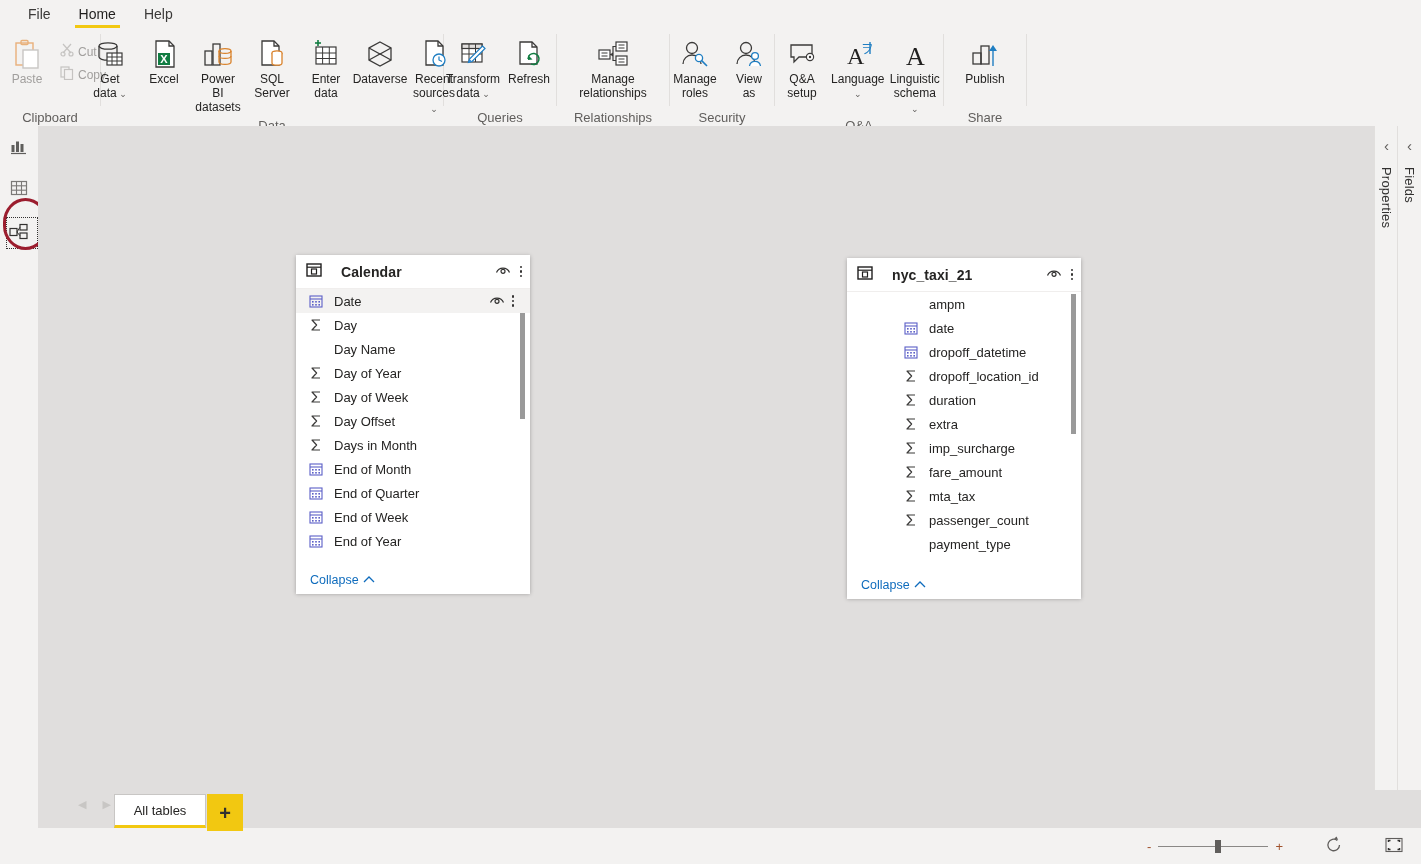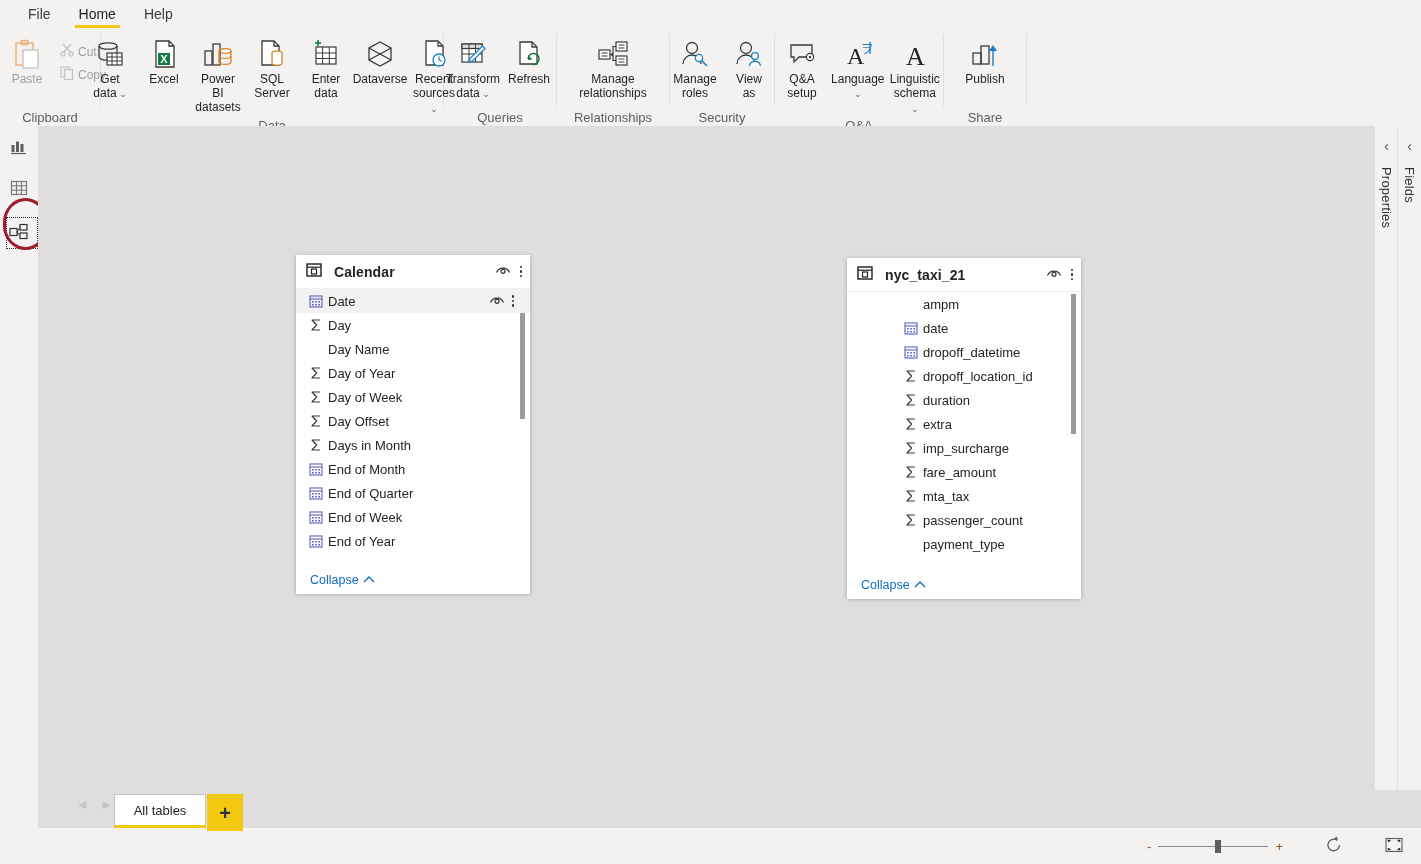--- a/index.html
+++ b/index.html
@@ -41,26 +41,26 @@
   .rail-btn{position:relative;width:38px;height:40px;display:flex;align-items:center;justify-content:center;cursor:default;}
   .rail-focus{position:absolute;left:6px;top:4px;width:32px;height:32px;border:1px dotted #323130;box-sizing:border-box;}
   .rail-annot{position:absolute;left:3px;top:198px;width:45px;height:52px;border:3px solid #9b1d2e;border-radius:24px/26px;box-sizing:border-box;pointer-events:none;}
 
   
   .canvas{position:absolute;left:38px;top:126px;right:46px;bottom:74px;background:#e0dedd;overflow:hidden;}
 
   
   .tcard{position:absolute;background:#ffffff;box-shadow:0 1px 4px rgba(0,0,0,.28);}
   .tcard-head{height:33px;display:flex;align-items:center;padding:0 8px 0 10px;border-bottom:1px solid #f0eeed;background:#fff;}
-  .tcard-head .tname{flex:1;font-size:14px;font-weight:bold;color:#252423;margin-left:12px;letter-spacing:.1px;}
+  .tcard-head .tname{flex:1;font-size:14px;font-weight:bold;color:#252423;margin-left:19px;letter-spacing:.1px;}
   .tcard-body{position:relative;overflow:hidden;background:#fff;}
   .frow{position:relative;height:24px;display:flex;align-items:center;padding-left:10px;cursor:default;}
   .frow.sel{background:#f3f2f1;}
   .frow .fico{width:20px;display:flex;align-items:center;justify-content:center;flex:0 0 20px;}
-  .frow .fname{font-size:13px;color:#252423;margin-left:2px;white-space:nowrap;}
+  .frow .fname{font-size:13px;color:#252423;margin-left:8px;white-space:nowrap;}
   .frow .ractions{position:absolute;right:16px;top:0;height:24px;display:flex;align-items:center;gap:7px;}
   .tcard-foot{height:28px;display:flex;align-items:center;padding-left:14px;background:#fff;}
   .collapse-link{font-size:12.5px;color:#0f6cbd;display:flex;gap:4px;cursor:default;}
   .vscroll{position:absolute;top:2px;width:5px;background:#9a9a9a;border-radius:0;}
   .kebab{display:flex;flex-direction:column;gap:2px;align-items:center;cursor:default;}
   .kebab i{width:2.5px;height:2.5px;background:#323130;border-radius:50%;display:block;}
 
   
   .rpane{position:absolute;top:126px;bottom:74px;background:#f3f2f1;border-left:1px solid #e1dfdd;
          display:flex;flex-direction:column;align-items:center;padding-top:12px;}

